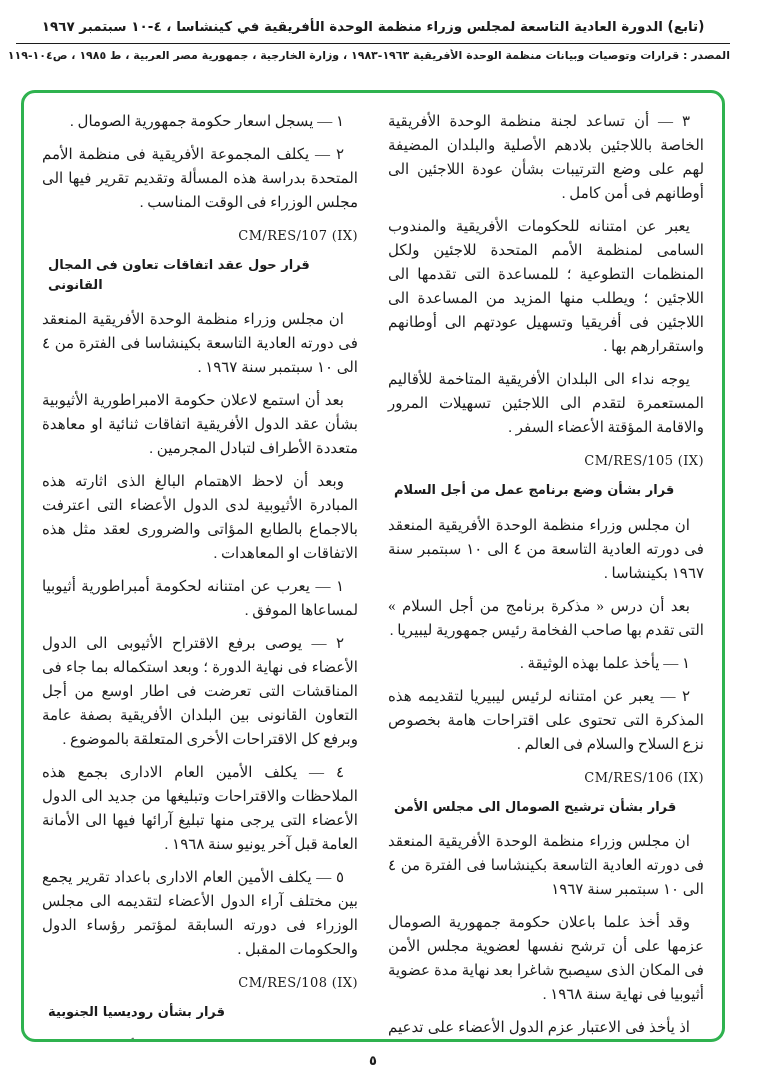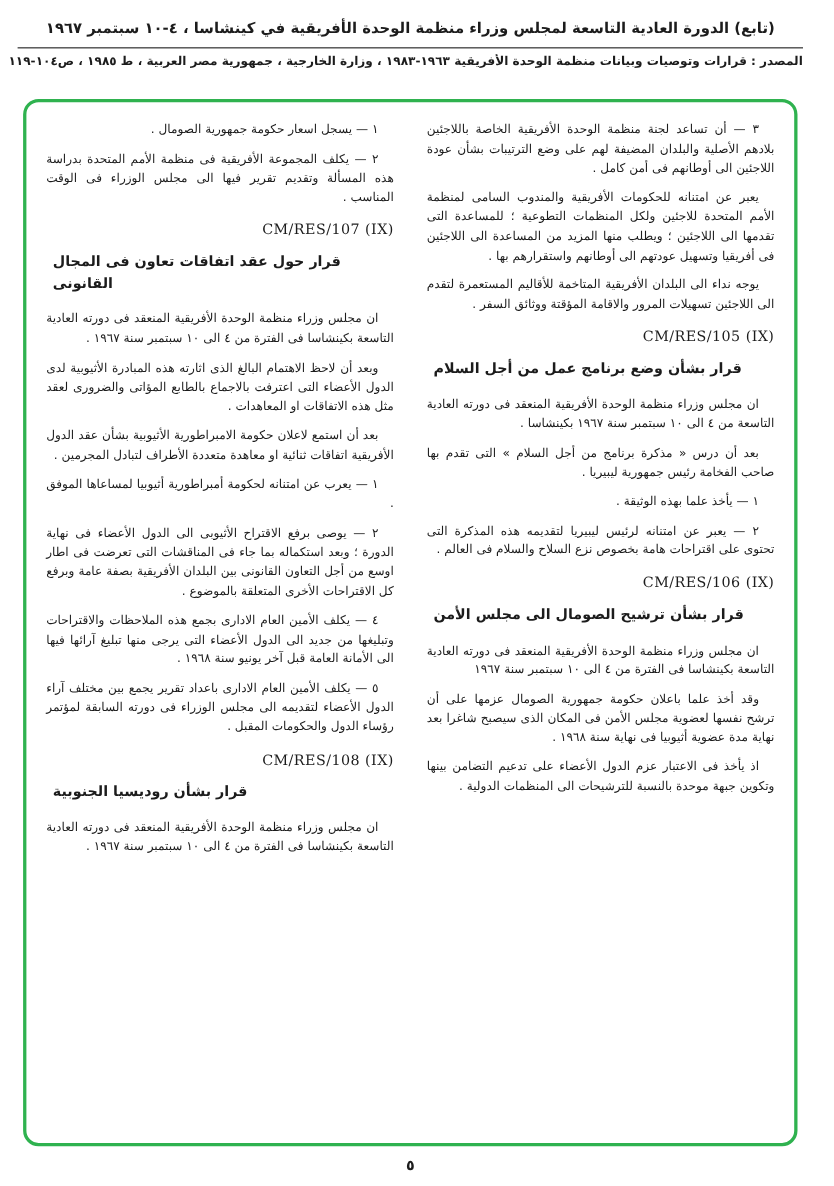--- a/index.html
+++ b/index.html
@@ -10,61 +10,61 @@
   .rule{height:1px;background:#1c1c1c;margin:9px 16px 5px 16px;}
   .source{font-size:11px;font-weight:bold;text-align:right;padding:0 16px;white-space:nowrap;overflow:hidden;}
   .content-box{
     position:absolute;top:90px;left:21px;right:21px;height:952px;
     border:3px solid var(--border-green,#2fb24f);border-radius:14px;
     padding:16px 18px;box-sizing:border-box;
     display:flex;flex-direction:row;gap:30px;overflow:hidden;
   }
   .col{flex:1;min-width:0;}
   .block{margin:0 0 9px 0;}
-  .para{font-size:11px;line-height:1.6;text-align:justify;text-indent:14px;}
+  .para{font-size:15px;line-height:1.6;text-align:justify;text-indent:14px;font-family:Liberation Serif, serif;}
   .heading{font-size:13px;font-weight:bold;text-align:left;margin:12px 6px 13px 6px;line-height:1.5;}
   .code{direction:ltr;text-align:right;font-family:"DejaVu Serif",serif;font-size:13px;margin:14px 0 9px 0;letter-spacing:0.4px;}
   .page-number{position:absolute;bottom:10px;left:0;right:0;text-align:center;font-size:13px;font-weight:bold;}
 </style>
 </head>
 <body>
 
 <div class="page">
 
   <div class="header">
     <div class="title">(تابع) الدورة العادية التاسعة لمجلس وزراء منظمة الوحدة الأفريقية في كينشاسا ، ٤-١٠ سبتمبر ١٩٦٧</div>
     <div class="rule"></div>
     <div class="source">المصدر : قرارات وتوصيات وبيانات منظمة الوحدة الأفريقية ١٩٦٣-١٩٨٣ ، وزارة الخارجية ، جمهورية مصر العربية ، ط ١٩٨٥ ، ص١٠٤-١١٩</div>
   </div>
 
   <div class="content-box">
     <div class="col">
         <div class="block para">٣ — أن تساعد لجنة منظمة الوحدة الأفريقية الخاصة باللاجئين بلادهم الأصلية والبلدان المضيفة لهم على وضع الترتيبات بشأن عودة اللاجئين الى أوطانهم فى أمن كامل .</div>
         <div class="block para">يعبر عن امتنانه للحكومات الأفريقية والمندوب السامى لمنظمة الأمم المتحدة للاجئين ولكل المنظمات التطوعية ؛ للمساعدة التى تقدمها الى اللاجئين ؛ ويطلب منها المزيد من المساعدة الى اللاجئين فى أفريقيا وتسهيل عودتهم الى أوطانهم واستقرارهم بها .</div>
-        <div class="block para">يوجه نداء الى البلدان الأفريقية المتاخمة للأقاليم المستعمرة لتقدم الى اللاجئين تسهيلات المرور والاقامة المؤقتة ووثائق السفر .</div>
+        <div class="block para">يوجه نداء الى البلدان الأفريقية المتاخمة للأقاليم المستعمرة لتقدم الى اللاجئين تسهيلات المرور والاقامة المؤقتة الأعضاء السفر .</div>
         <div class="block code">CM/RES/105 (IX)</div>
         <div class="block heading">قرار بشأن وضع برنامج عمل من أجل السلام</div>
         <div class="block para">ان مجلس وزراء منظمة الوحدة الأفريقية المنعقد فى دورته العادية التاسعة من ٤ الى ١٠ سبتمبر سنة ١٩٦٧ بكينشاسا .</div>
         <div class="block para">بعد أن درس « مذكرة برنامج من أجل السلام » التى تقدم بها صاحب الفخامة رئيس جمهورية ليبيريا .</div>
         <div class="block para">١ — يأخذ علما بهذه الوثيقة .</div>
         <div class="block para">٢ — يعبر عن امتنانه لرئيس ليبيريا لتقديمه هذه المذكرة التى تحتوى على اقتراحات هامة بخصوص نزع السلاح والسلام فى العالم .</div>
         <div class="block code">CM/RES/106 (IX)</div>
         <div class="block heading">قرار بشأن ترشيح الصومال الى مجلس الأمن</div>
         <div class="block para">ان مجلس وزراء منظمة الوحدة الأفريقية المنعقد فى دورته العادية التاسعة بكينشاسا فى الفترة من ٤ الى ١٠ سبتمبر سنة ١٩٦٧</div>
         <div class="block para">وقد أخذ علما باعلان حكومة جمهورية الصومال عزمها على أن ترشح نفسها لعضوية مجلس الأمن فى المكان الذى سيصبح شاغرا بعد نهاية مدة عضوية أثيوبيا فى نهاية سنة ١٩٦٨ .</div>
         <div class="block para">اذ يأخذ فى الاعتبار عزم الدول الأعضاء على تدعيم التضامن بينها وتكوين جبهة موحدة بالنسبة للترشيحات الى المنظمات الدولية .</div>
       </div>
     <div class="col">
         <div class="block para">١ — يسجل اسعار حكومة جمهورية الصومال .</div>
         <div class="block para">٢ — يكلف المجموعة الأفريقية فى منظمة الأمم المتحدة بدراسة هذه المسألة وتقديم تقرير فيها الى مجلس الوزراء فى الوقت المناسب .</div>
         <div class="block code">CM/RES/107 (IX)</div>
         <div class="block heading">قرار حول عقد اتفاقات تعاون فى المجال القانونى</div>
         <div class="block para">ان مجلس وزراء منظمة الوحدة الأفريقية المنعقد فى دورته العادية التاسعة بكينشاسا فى الفترة من ٤ الى ١٠ سبتمبر سنة ١٩٦٧ .</div>
+        <div class="block para">بعد أن استمع لاعلان حكومة الامبراطورية الأثيوبية بشأن عقد الدول الأفريقية اتفاقات ثنائية او معاهدة متعددة الأطراف لتبادل المجرمين .</div>
         <div class="block para">وبعد أن لاحظ الاهتمام البالغ الذى اثارته هذه المبادرة الأثيوبية لدى الدول الأعضاء التى اعترفت بالاجماع بالطابع المؤاتى والضرورى لعقد مثل هذه الاتفاقات او المعاهدات .</div>
-        <div class="block para">بعد أن استمع لاعلان حكومة الامبراطورية الأثيوبية بشأن عقد الدول الأفريقية اتفاقات ثنائية او معاهدة متعددة الأطراف لتبادل المجرمين .</div>
         <div class="block para">١ — يعرب عن امتنانه لحكومة أمبراطورية أثيوبيا لمساعاها الموفق .</div>
         <div class="block para">٢ — يوصى برفع الاقتراح الأثيوبى الى الدول الأعضاء فى نهاية الدورة ؛ وبعد استكماله بما جاء فى المناقشات التى تعرضت فى اطار اوسع من أجل التعاون القانونى بين البلدان الأفريقية بصفة عامة وبرفع كل الاقتراحات الأخرى المتعلقة بالموضوع .</div>
         <div class="block para">٤ — يكلف الأمين العام الادارى بجمع هذه الملاحظات والاقتراحات وتبليغها من جديد الى الدول الأعضاء التى يرجى منها تبليغ آرائها فيها الى الأمانة العامة قبل آخر يونيو سنة ١٩٦٨ .</div>
         <div class="block para">٥ — يكلف الأمين العام الادارى باعداد تقرير يجمع بين مختلف آراء الدول الأعضاء لتقديمه الى مجلس الوزراء فى دورته السابقة لمؤتمر رؤساء الدول والحكومات المقبل .</div>
         <div class="block code">CM/RES/108 (IX)</div>
         <div class="block heading">قرار بشأن روديسيا الجنوبية</div>
         <div class="block para">ان مجلس وزراء منظمة الوحدة الأفريقية المنعقد فى دورته العادية التاسعة بكينشاسا فى الفترة من ٤ الى ١٠ سبتمبر سنة ١٩٦٧ .</div>
       </div>
   </div>
 

